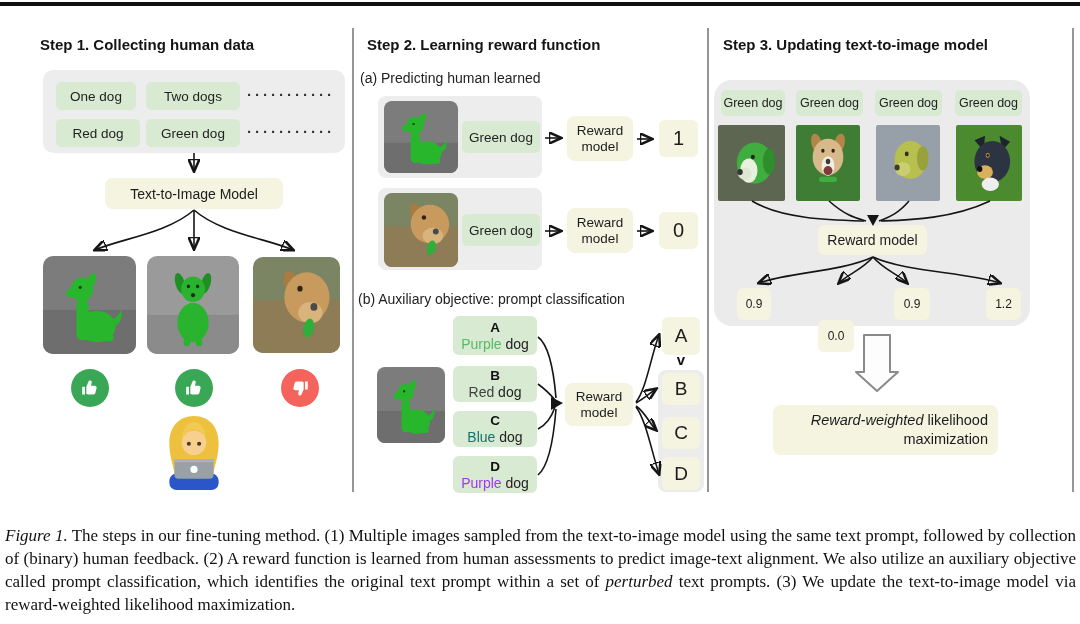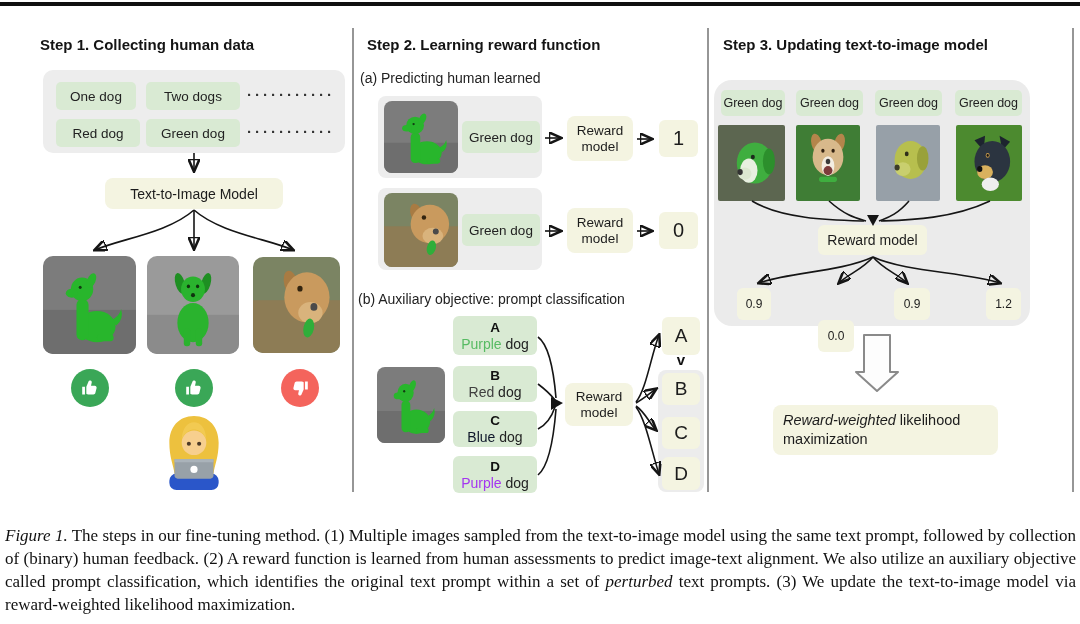--- a/index.html
+++ b/index.html
@@ -25,21 +25,21 @@
   .thumb.down svg{transform:rotate(180deg);}
   .rm-2line{flex-direction:column;font-size:13.5px;line-height:16px;border-radius:8px;}
   .bigdigit{font-size:20px;}
   .opt{background:var(--green-pill,#d9ead3);border-radius:6px;display:flex;flex-direction:column;
        align-items:center;justify-content:center;line-height:16px;}
   .opt .letter{font-weight:700;font-size:13.5px;color:#111;}
   .opt .words{font-size:14px;color:#222;white-space:nowrap;}
   .outletter{font-size:19px;}
   .pref{font-size:15px;font-weight:700;text-align:center;color:#111;}
   .vals{font-size:12px;}
-  .final-box{border-radius:8px;font-size:14.5px;line-height:19px;text-align:left;padding:0 10px;}
+  .final-box{border-radius:8px;font-size:14.5px;line-height:19px;text-align:right;padding:0 10px;}
   .caption{left:5px;top:524px;width:1071px;font-family:"Liberation Serif","DejaVu Serif",serif;
            font-size:17px;line-height:23px;color:#111;text-align:justify;margin:0;}
   .caption i{font-style:italic;}
   .overlay{left:0;top:0;width:1080px;height:624px;pointer-events:none;}
   .overlay path{stroke:#151515;stroke-width:1.6;fill:none;}
 </style>
 </head>
 <body>
 
 <div class="abs top-rule"></div>
@@ -201,21 +201,21 @@
 <div class="abs opt" style="left:453px;top:316px;width:84px;height:39px;">
   <span class="letter">A</span>
   <span class="words"><span style="color: rgb(87, 187, 99);">Purple</span><span> dog</span></span>
 </div>
 <div class="abs opt" style="left:453px;top:366px;width:84px;height:36px;">
   <span class="letter">B</span>
   <span class="words"><span style="color: #404040;">Red</span><span> dog</span></span>
 </div>
 <div class="abs opt" style="left:453px;top:411px;width:84px;height:36px;">
   <span class="letter">C</span>
-  <span class="words"><span style="color: #0f172a;">Blue</span><span> dog</span></span>
+  <span class="words"><span style="color: #0f766e;">Blue</span><span> dog</span></span>
 </div>
 <div class="abs opt" style="left:453px;top:456px;width:84px;height:37px;">
   <span class="letter">D</span>
   <span class="words"><span style="color: rgb(164, 53, 240); text-align: right;">Purple</span><span> dog</span></span>
 </div>
 
 <div class="abs cream rm-2line" style="left:565px;top:383px;width:68px;height:43px;">
   <span>Reward</span>
   <span>model</span>
 </div>

